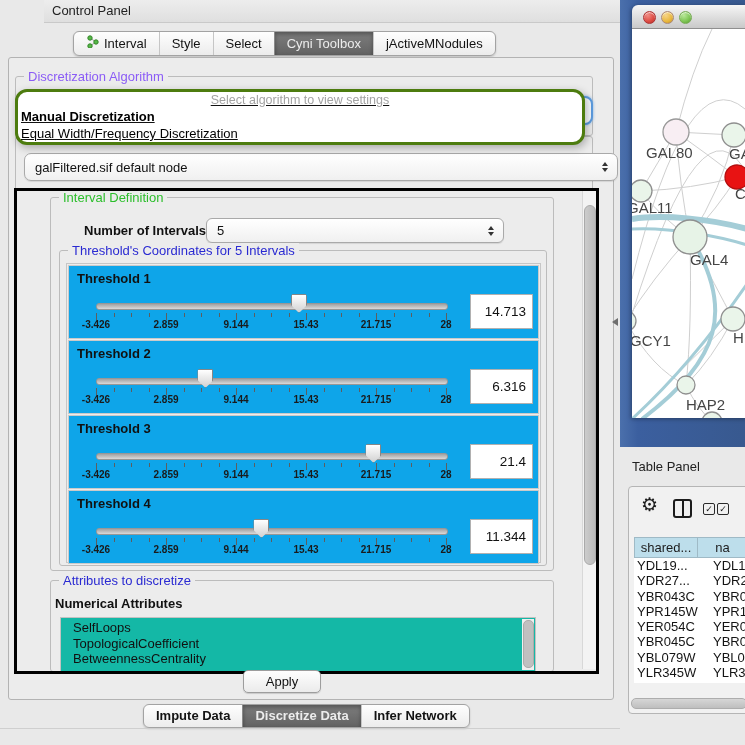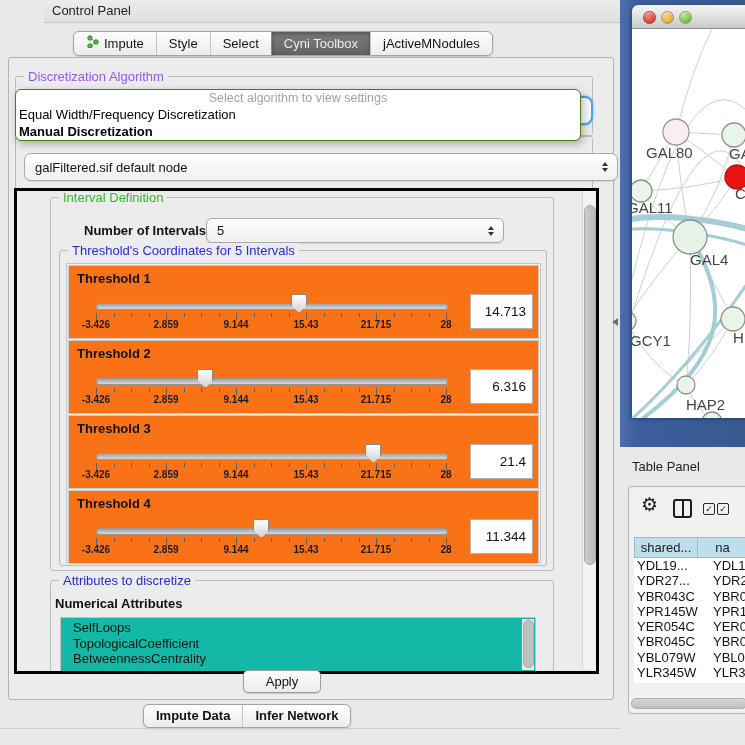--- a/index.html
+++ b/index.html
@@ -33,38 +33,38 @@
     border-radius:7px;font-size:13px;color:#111;display:flex;align-items:center;
     padding:0 24px 0 10px;box-shadow:0 1px 1px rgba(0,0,0,.10);}
   .arrows{position:absolute;right:9px;top:50%;transform:translateY(-50%);display:flex;flex-direction:column;gap:2px;}
   .arr-up{width:0;height:0;border-left:3.5px solid transparent;border-right:3.5px solid transparent;border-bottom:4.5px solid #333;}
   .arr-dn{width:0;height:0;border-left:3.5px solid transparent;border-right:3.5px solid transparent;border-top:4.5px solid #333;}
   
   #algo-grp{left:6px;top:18px;width:576px;height:58px;}
   #combo-focus-frag{position:absolute;left:550px;top:38px;width:30px;height:25px;border:2px solid #5c9ce0;
     border-radius:8px;background:#f7fafd;box-shadow:0 0 3px #86b6e8;z-index:4;}
   #algo-popup{position:absolute;left:6px;top:31px;width:564px;height:50px;background:#fff;
-    border:1px solid #4d7c0f;border-radius:6px;z-index:10;box-shadow:2px 3px 9px rgba(0,0,0,.28);overflow:hidden;}
+    border:3px solid #4d7c0f;border-radius:12px;z-index:10;box-shadow:2px 3px 9px rgba(0,0,0,.28);overflow:hidden;text-decoration:underline;}
   #algo-popup .ph{height:16px;line-height:16px;text-align:center;font-size:12.5px;color:#a3a3a3;}
   #algo-popup .opt{height:17px;line-height:17px;font-size:13px;color:#000;padding-left:3px;}
   #algo-popup .opt.hot{font-weight:bold;}
   
   #td-grp{left:6px;top:78px;width:576px;height:53px;}
   #td-combo{left:8px;top:16px;width:558px;height:26px;}
   
   #viewport{position:absolute;left:5px;top:130px;width:579px;height:480px;border:3px solid #000000;overflow:hidden;background:#ececec;}
   #vscroll{position:absolute;left:565px;top:0;width:13px;height:478px;background:#f3f3f3;border-left:1px solid #d8d8d8;}
   #vscroll .thumb{position:absolute;left:1px;top:14px;width:10px;height:358px;border-radius:6px;
     background:linear-gradient(90deg,#cccccc,#b9b9b9);border:1px solid #aaa;}
   #int-grp{left:33px;top:6px;width:502px;height:372px;}
   #noi-label{position:absolute;left:33px;top:25px;font-size:13px;font-weight:bold;}
   #noi-combo{left:155px;top:20px;width:262px;height:23px;border-radius:6px;}
   #thr-grp{left:8px;top:52px;width:486px;height:314px;}
   #thr-box{position:absolute;left:6px;top:12px;width:473px;height:298px;border:1px solid #c6c6c6;}
-  .tbox{position:relative;height:72px;border:1px solid #cacaca;margin:1px;background:#f97316;}
+  .tbox{position:relative;height:72px;border:1px solid #cacaca;margin:1px;background:#0ea5e9;}
   .tbox .lab{position:absolute;left:8px;top:5px;font-size:13px;font-weight:bold;}
   .track{position:absolute;left:27px;top:37px;width:350px;height:5px;border-radius:3px;
     background:linear-gradient(#a2a2a2,#d9d9d9);border:1px solid #979797;}
   .thumb-pent{position:absolute;top:28px;width:14px;height:17px;z-index:2;
     background:linear-gradient(#ffffff,#d2d2d2);border:1px solid #868686;
     clip-path:polygon(8% 0,92% 0,100% 10%,100% 58%,50% 100%,0 58%,0 10%);}
   .tick{position:absolute;width:1px;background:#5e5e5e;top:47px;}
   .tl{position:absolute;top:53px;font-size:10px;font-weight:bold;color:#1a1a1a;transform:translateX(-50%);white-space:nowrap;}
   .vbox{position:absolute;left:401px;top:28px;width:55px;height:33px;background:#fff;border:1px solid #b0b0b0;
     font-size:13.5px;display:flex;align-items:center;justify-content:flex-end;padding-right:6px;}
@@ -125,21 +125,21 @@
   </div>
 
   <div id="top-tabs" class="segbar">
       <div class="seg">
         <span><svg width="13" height="13">
             <path d="M4 3 L10 7 L4 11" stroke="#9e9e9e" fill="none"></path>
             <circle cx="4" cy="3" r="2.2" fill="#56b947" stroke="#35842a"></circle>
             <circle cx="4" cy="11" r="2.2" fill="#56b947" stroke="#35842a"></circle>
             <circle cx="10" cy="7" r="2.2" fill="#56b947" stroke="#35842a"></circle>
           </svg></span>
-        <span>Impute</span>
+        <span>Interval</span>
       </div>
       <div class="seg">
         <span>Style</span>
       </div>
       <div class="seg">
         <span>Select</span>
       </div>
       <div class="seg sel">
         <span>Cyni Toolbox</span>
       </div>
@@ -149,22 +149,22 @@
     </div>
 
   <div id="panel">
 
     <div id="algo-grp" class="grp">
       <span class="gt gray">Discretization Algorithm</span>
     </div>
     <div id="combo-focus-frag"></div>
     <div id="algo-popup">
       <div class="ph">Select algorithm to view settings</div>
-    <div class="opt">Equal Width/Frequency Discretization</div>
-        <div class="opt hot">Manual Discretization</div>
+    <div class="opt hot">Manual Discretization</div>
+        <div class="opt">Equal Width/Frequency Discretization</div>
       </div>
 
     <div id="td-grp" class="grp">
       <span class="gt gray" style="color:#5b5b5b">Table Data</span>
       <div id="td-combo" class="combo">
         <span>galFiltered.sif default node</span>
         <span class="arrows">
             <span class="arr-up"></span>
             <span class="arr-dn"></span>
           </span>
@@ -342,20 +342,23 @@
       </div>
     </div>
 
     <div id="apply-btn">Apply</div>
   </div>
 
   <div id="bottom-tabs" class="segbar">
       <div class="seg">
         <span>Impute Data</span>
       </div>
+      <div class="seg sel">
+        <span>Discretize Data</span>
+      </div>
       <div class="seg">
         <span>Infer Network</span>
       </div>
     </div>
   <div id="bottom-line"></div>
 
   <div id="desktop"></div>
   <div id="split-arrow"></div>
 
   <div id="macwin">

